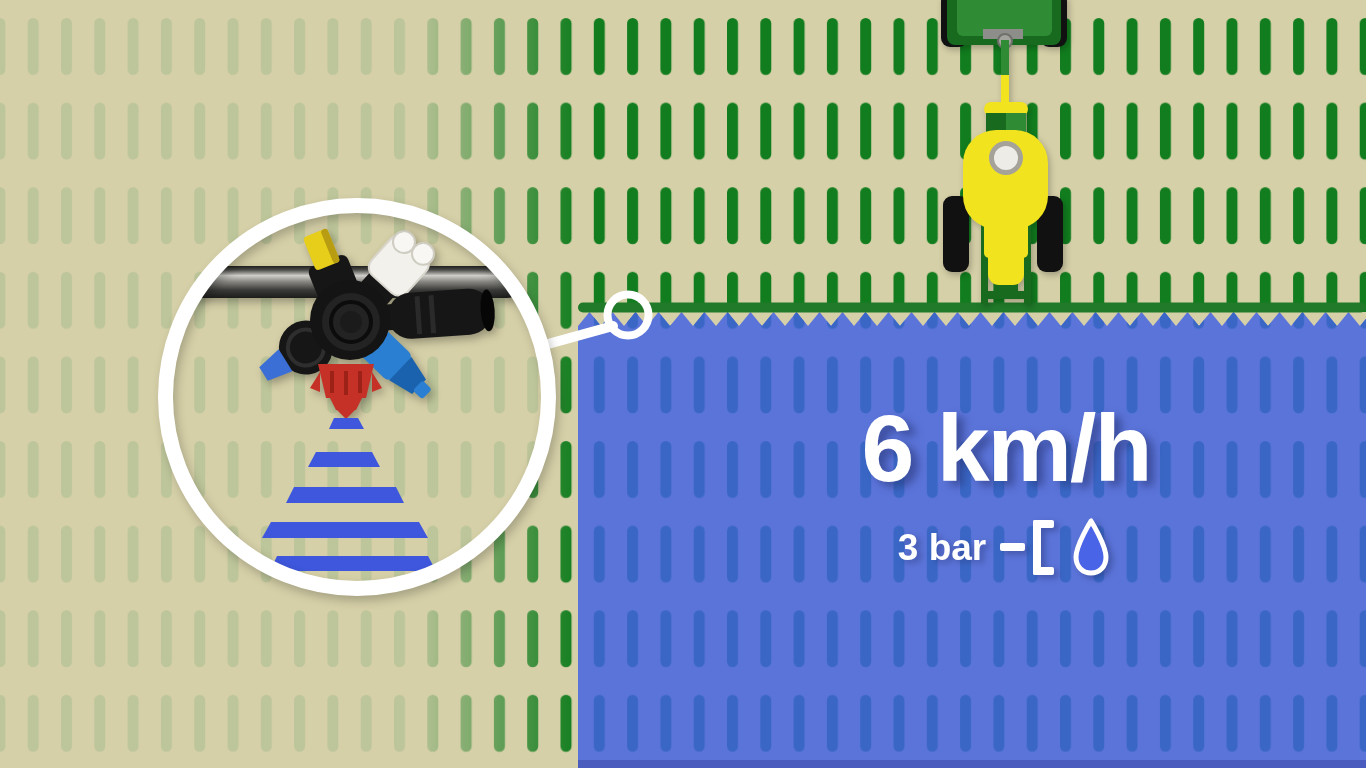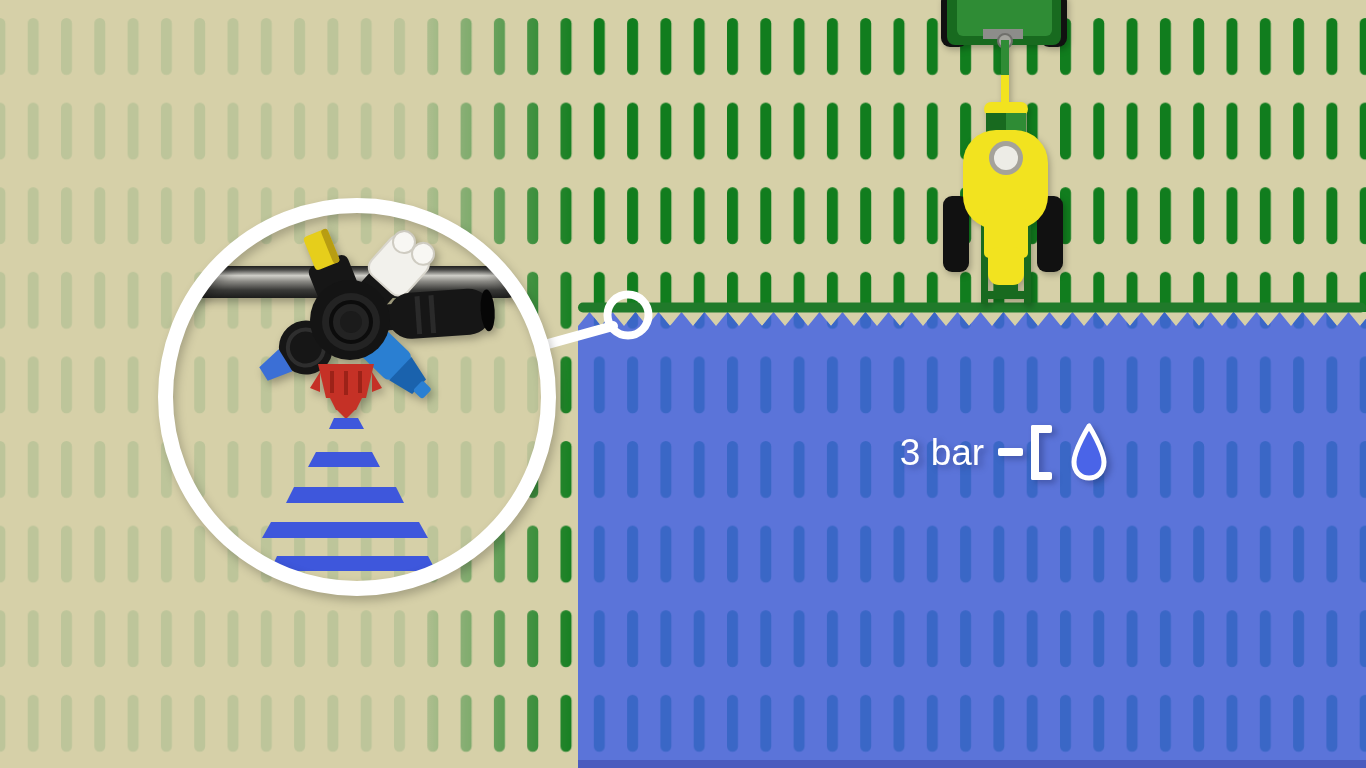--- a/index.html
+++ b/index.html
@@ -16,21 +16,21 @@
   .speed{
     font-size:95px;font-weight:bold;letter-spacing:-2px;line-height:1;
     text-shadow:7px 5px 9px rgba(35,48,110,.55);
     white-space:nowrap;
   }
   .metrics-row{
     margin-top:22px;display:flex;align-items:center;justify-content:center;
     gap:14px;
     filter:drop-shadow(4px 3px 3px rgba(35,48,110,.45));
   }
-  .metric-label{font-size:37px;font-weight:normal;line-height:1;white-space:nowrap;}
+  .metric-label{font-size:37px;font-weight:bold;line-height:1;white-space:nowrap;}
   .glyph-dash{width:25px;height:8px;background:#fff;border-radius:2px;}
   .glyph-bracket{position:relative;width:21px;height:55px;margin-left:-6px;}
   .glyph-bracket .vbar{position:absolute;left:0;top:0;width:8px;height:55px;background:#fff;border-radius:2px;}
   .glyph-bracket .tick-top{position:absolute;left:0;top:0;width:21px;height:8px;background:#fff;border-radius:2px;}
   .glyph-bracket .tick-bottom{position:absolute;left:0;bottom:0;width:21px;height:8px;background:#fff;border-radius:2px;}
   .droplet{margin:0 4px;}
   .lens-ring{filter:drop-shadow(3px 5px 5px rgba(0,0,0,.22));}
   .tractor{filter:drop-shadow(2px 3px 3px rgba(0,0,0,.25));}
   .nozzle-photo{filter:drop-shadow(3px 4px 4px rgba(0,0,0,.3));}
 </style>
@@ -203,20 +203,21 @@
       <polygon points="277,556 428,556 436,571 270,571" fill="#3e57dc"></polygon>
     </g>
   </g>
 
   <line x1="548" y1="344" x2="613" y2="326" stroke-width="10" stroke-linecap="round" stroke="#ffffff"></line>
   <circle class="lens-ring" cx="357" cy="397" r="191.5" fill="none" stroke-width="15" stroke="#ffffff"></circle>
   <circle cx="628" cy="315" r="20.5" fill="none" stroke-width="8" stroke="#ffffff"></circle>
 </svg>
 
 <div class="info">
+  <div class="speed">6 km/h</div>
   <div class="metrics-row">
     <span class="metric-label">3 bar</span>
     <span class="glyph-dash"></span>
     <span class="glyph-bracket">
       <span class="vbar"></span>
           <span class="tick-top"></span>
           <span class="tick-bottom"></span>
     </span>
     <svg class="droplet" width="38" height="58" viewBox="0 0 38 58">
       <path d="M19 3 C19 3 4 27 4 39 C4 48.9 10.8 55 19 55 C27.2 55 34 48.9 34 39 C34 27 19 3 19 3 Z" stroke-width="5" stroke-linejoin="round" stroke="#ffffff" fill="#4a64e8"></path>

